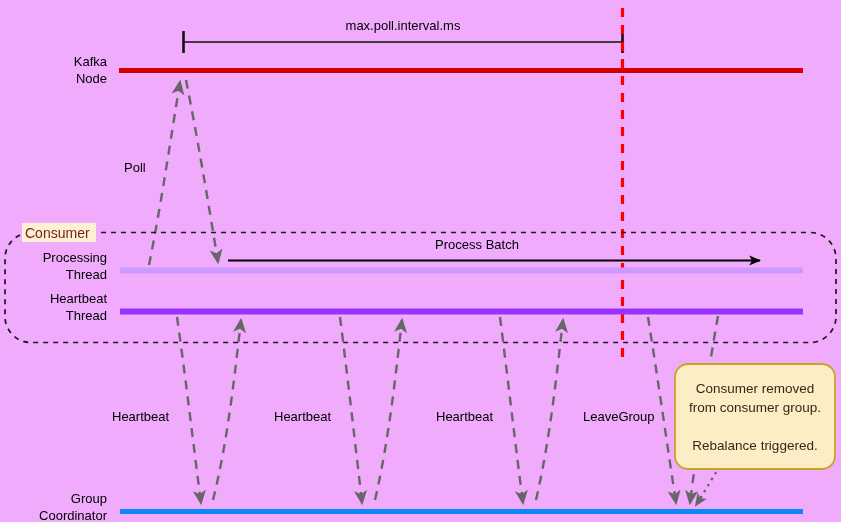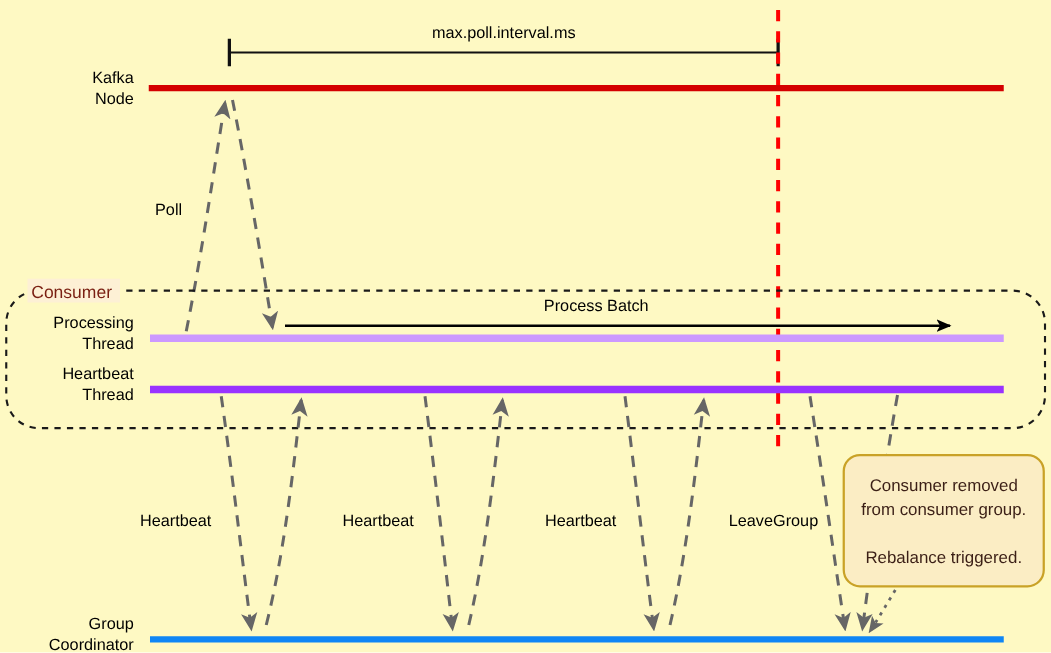--- a/index.html
+++ b/index.html
@@ -1,17 +1,17 @@
 <!DOCTYPE html>
 <html><head>
 <meta charset="utf-8">
 <style>
   html,body{margin:0;padding:0;background:#ffffff;}
   body{width:841px;height:522px;overflow:hidden;font-family:"Liberation Sans",sans-serif;}
-  #stage{position:relative;width:841px;height:522px;background:#fef9c3;}
+  #stage{position:relative;width:841px;height:522px;background:#f0abfc;}
   svg#diagram{position:absolute;inset:0;width:841px;height:522px;display:block;}
   .lbl{font-family:"Liberation Sans",sans-serif;font-size:13px;fill:#000;}
   .lbl-lane{font-size:13px;}
   .lbl-call{font-size:13px;}
   .lbl-box{font-size:13.5px;fill:#3b1f16;}
   .lbl-consumer{font-size:14px;fill:#7a1f12;}
 </style>
 </head>
 <body>
 

